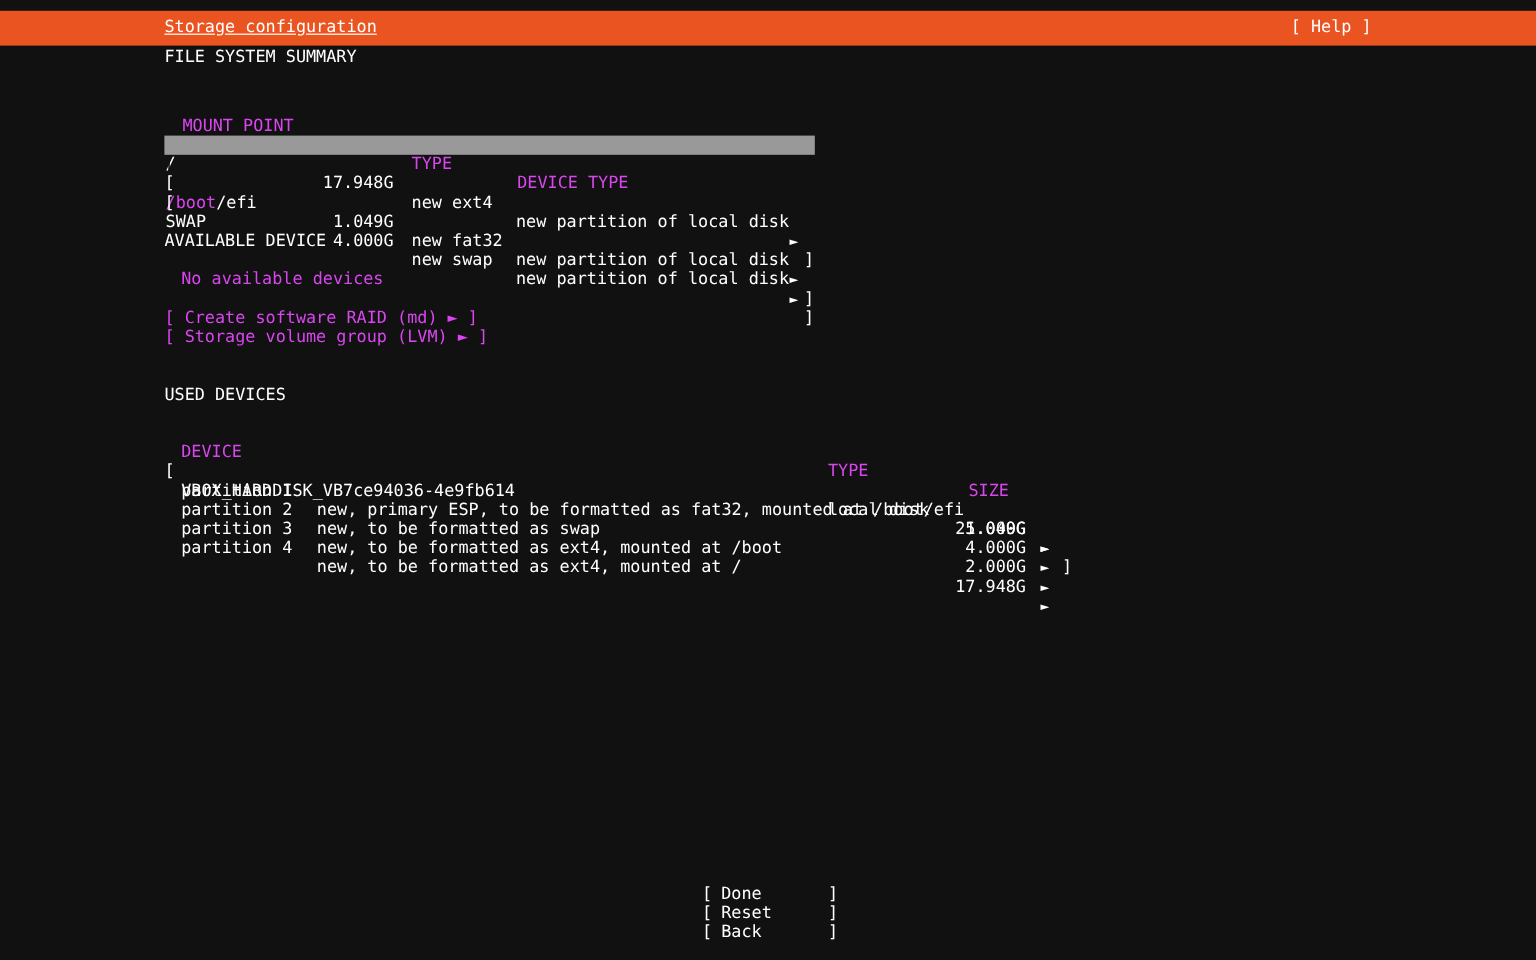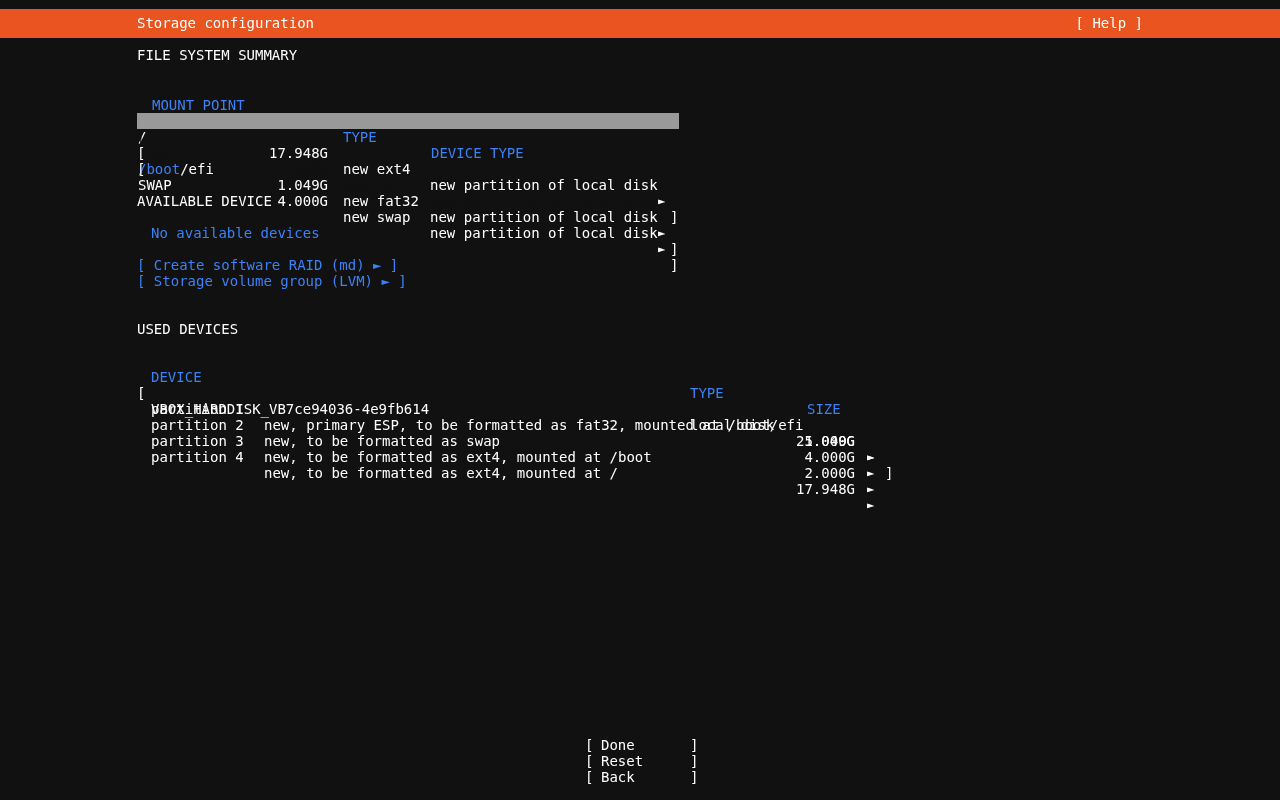--- a/index.html
+++ b/index.html
@@ -8,31 +8,31 @@
     width: 1280px;
     height: 800px;
     background: #111111;
     font-family: "DejaVu Sans Mono", "Liberation Mono", monospace;
     font-size: 14px;
     line-height: 16px;
     color: #FFFFFF;
     overflow: hidden;
   }
   .t { white-space: pre; }
-  .dim { color: #3b82f6; }
+  .dim { color: #d946ef; }
 
   
   .topbar {
     position: absolute;
     top: 9px; left: 0;
     width: 1280px; height: 29px;
     background: #E95420;
   }
   .topbar .title {
-    position: absolute; left: 137px; top: 6px;
+    position: absolute; left: 137px; top: 6px; text-decoration: underline;
   }
   .topbar .help {
     position: absolute; right: 137px; top: 6px;
     cursor: pointer;
   }
 
   .heading { position: absolute; left: 137px; }
 
   
   .line { position: relative; height: 16px; white-space: pre; }
@@ -81,21 +81,21 @@
   .btn .rb  { position: absolute; left: 105px; }
 </style>
 </head>
 <body>
 
 <div class="topbar">
   <span class="title t">Storage configuration</span>
   <span class="help t">[ Help ]</span>
 </div>
 
-<div class="heading t" style="top:47px">FILE SYSTEM SUMMARY</div>
+<div class="heading t" style="top:40px">FILE SYSTEM SUMMARY</div>
 
 <div class="fs-table">
   <div class="line dim">
     <span class="h-mount t">MOUNT POINT</span>
     <span class="h-size t">SIZE</span>
     <span class="h-type t">TYPE</span>
     <span class="h-dtype t">DEVICE TYPE</span>
   </div>
 
   <div class="line fsrow">

